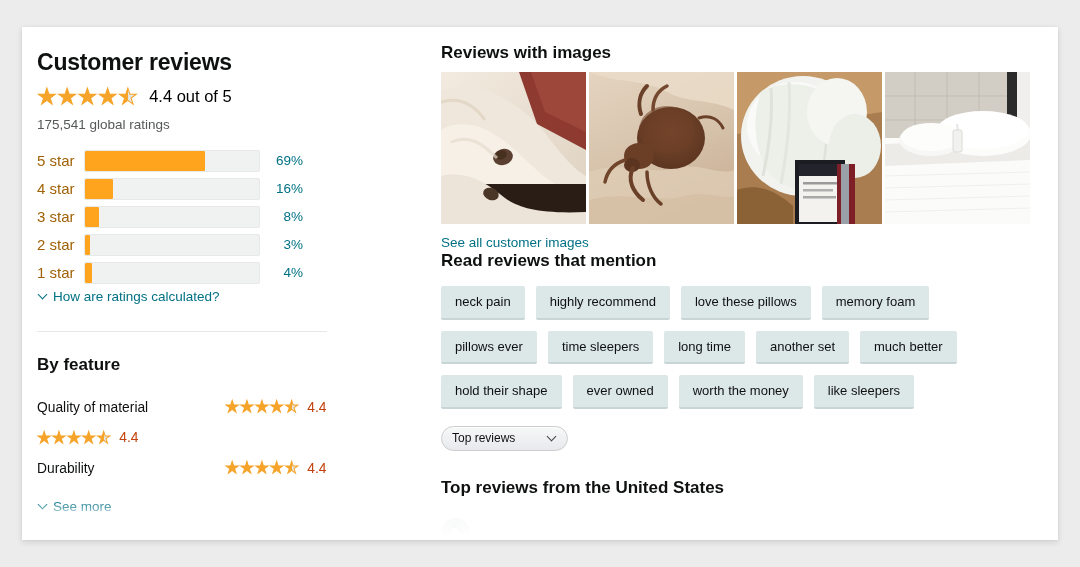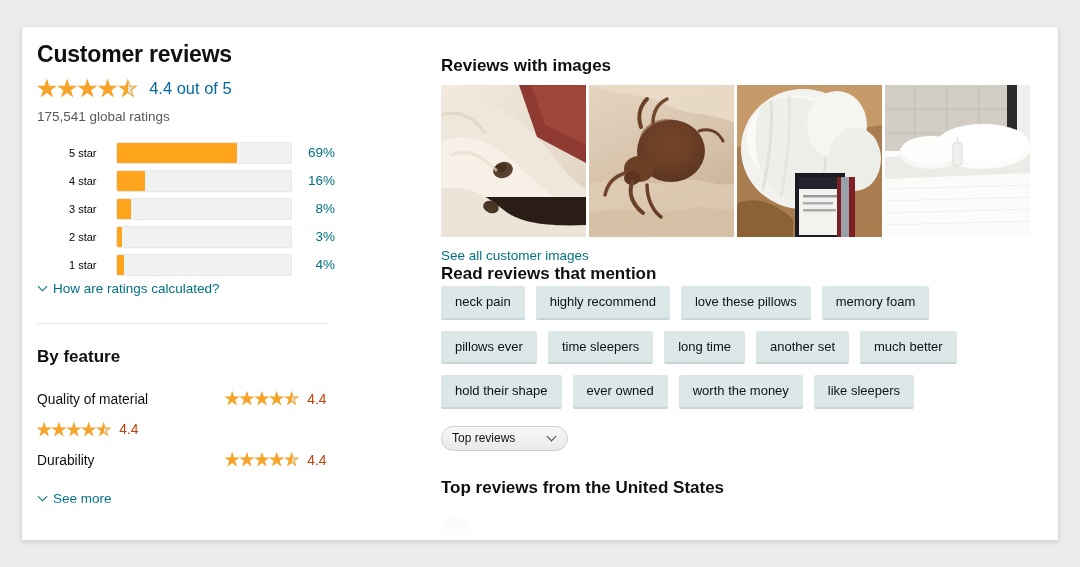--- a/index.html
+++ b/index.html
@@ -51,41 +51,41 @@
     pointer-events: none;
     z-index: 5;
   }
 
   
   .left-col {
     position: absolute;
     left: 15px;
     top: 0;
     width: 330px;
-    padding-top: 13px;
+    padding-top: 21px;
   }
 
   h2.section-title {
     font-size: 23px;
     font-weight: bold;
     color: #0F1111;
     letter-spacing: -0.2px;
     line-height: 1.25;
   }
 
   .overall-row {
     display: flex;
     align-items: center;
     margin-top: 9px;
     gap: 11px;
   }
 
   .overall-text {
     font-size: 16.5px;
-    color: #0369a1;
+    color: #000000;
     font-weight: 400;
   }
 
   .global-ratings {
     margin-top: 9px;
     font-size: 13.5px;
     color: #565959;
   }
 
   
@@ -126,24 +126,23 @@
   .histogram { margin-top: 15px; }
 
   .hist-row {
     display: flex;
     align-items: center;
     height: 28px;
     cursor: pointer;
   }
   .hist-label {
     width: 47px;
-    font-size: 11px;
-    color: #000000;
+    font-size: 15px;
+    color: #a16207;
     flex: none;
-    margin-left: 32px;
   }
   .hist-track {
     position: relative;
     width: 176px;
     height: 22px;
     background: #F0F2F2;
     border: 1px solid #e7e9e9;
     border-radius: 2px;
     overflow: hidden;
     flex: none;
@@ -222,21 +221,21 @@
     font-size: 13.8px;
     color: #c2410c;
     margin-left: 8px;
   }
   .see-more { margin-top: 14px; margin-left: 2px; }
 
   
   .right-col {
     position: absolute;
     left: 419px;
-    top: 16px;
+    top: 3px;
     width: 610px;
     padding-top: 13px;
   }
 
   h3.right-title {
     font-size: 17px;
     font-weight: bold;
     color: #0F1111;
   }
 
@@ -252,21 +251,21 @@
     cursor: pointer;
     flex: none;
     position: relative;
   }
   .thumb svg { display: block; width: 100%; height: 100%; }
 
   .see-all { margin-top: 11px; display: inline-block; }
 
   .read-reviews-title { }
 
-  .tag-rows { margin-top: 2px; }
+  .tag-rows { margin-top: 15px; }
   .tag-row {
     display: flex;
     gap: 11px;
     margin-bottom: 11px;
   }
   .tag {
     background: #DCE7E8;
     border-bottom: 2px solid #c7d5d6;
     color: #0F1111;
     font-size: 13px;

